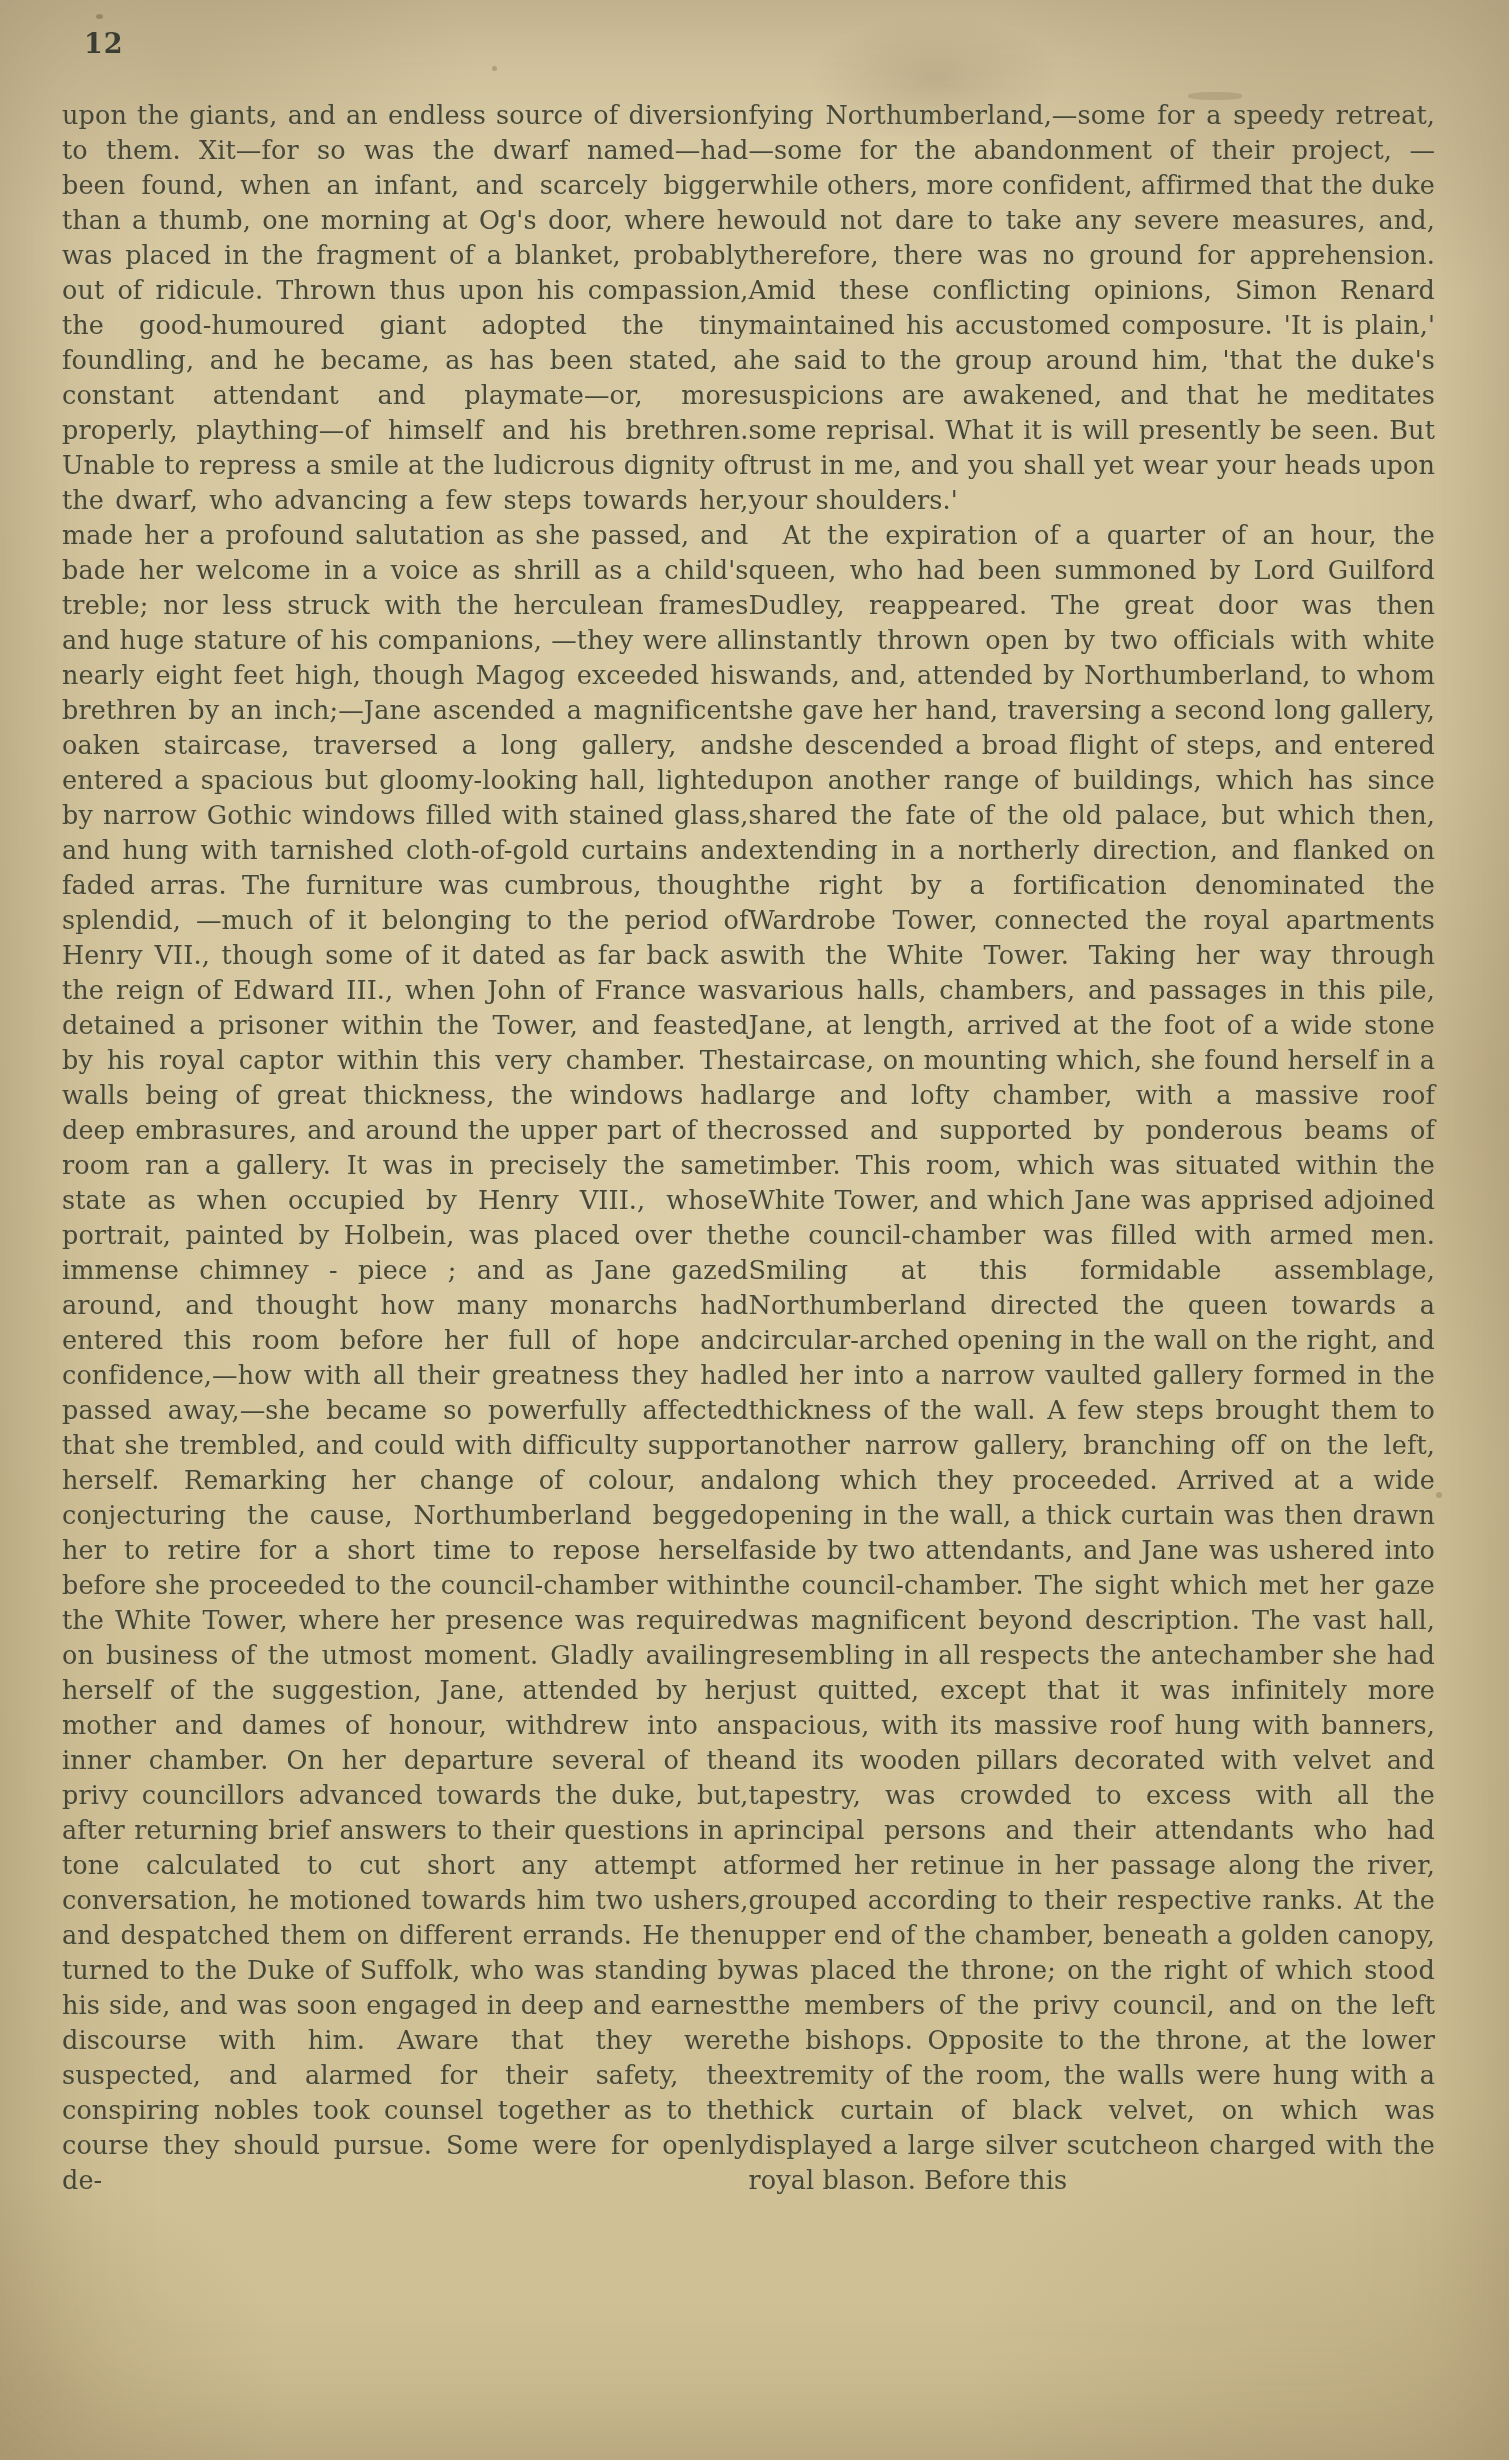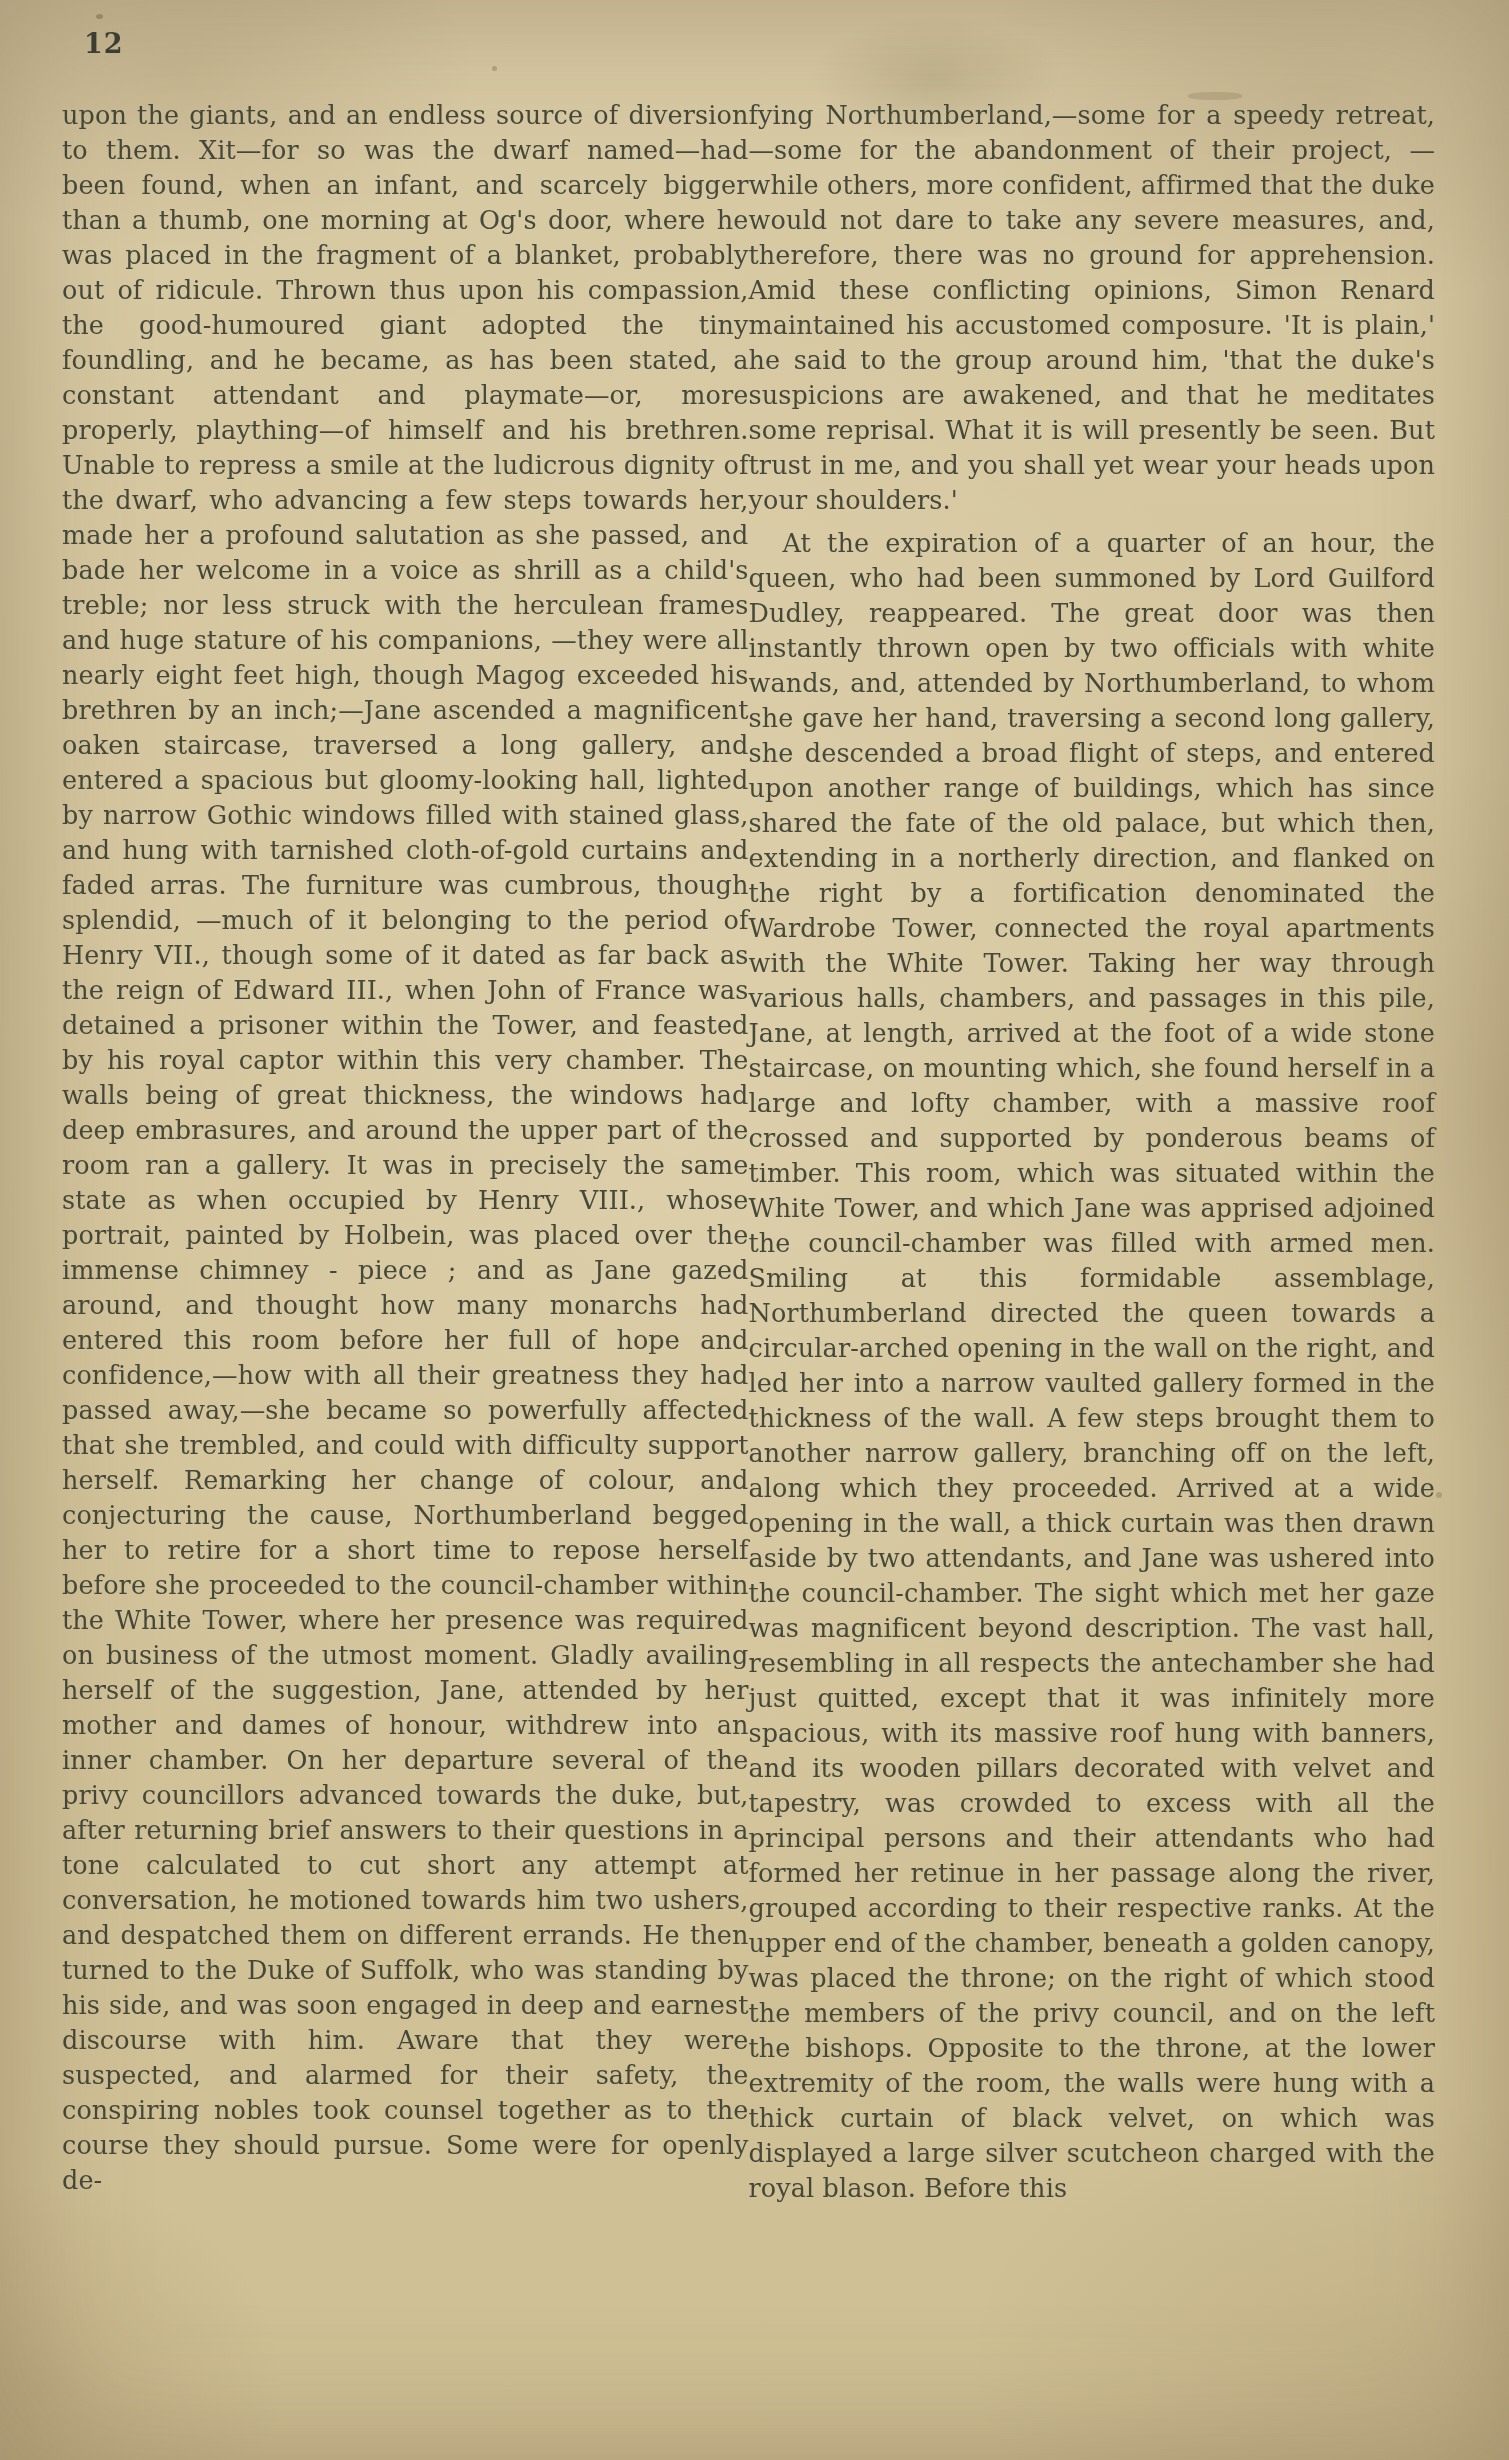--- a/index.html
+++ b/index.html
@@ -63,21 +63,21 @@
   .para {
     margin: 0;
     font-size: 25.5px;
     line-height: 35px;
     text-align: justify;
     text-justify: inter-word;
     letter-spacing: 0.1px;
   }
   .para.indent {
     text-indent: 34px;
-    margin-top: 8px;
+    margin-top: 0;
   }
   
   .speck {
     position: absolute;
     border-radius: 50%;
     background: rgba(86,70,44,0.35);
     pointer-events: none;
   }
   .speck.s1 { left: 96px;  top: 14px;  width: 7px; height: 5px; }
   .speck.s2 { left: 1188px; top: 92px; width: 54px; height: 8px; border-radius: 40%; background: rgba(96,80,52,0.18); }

